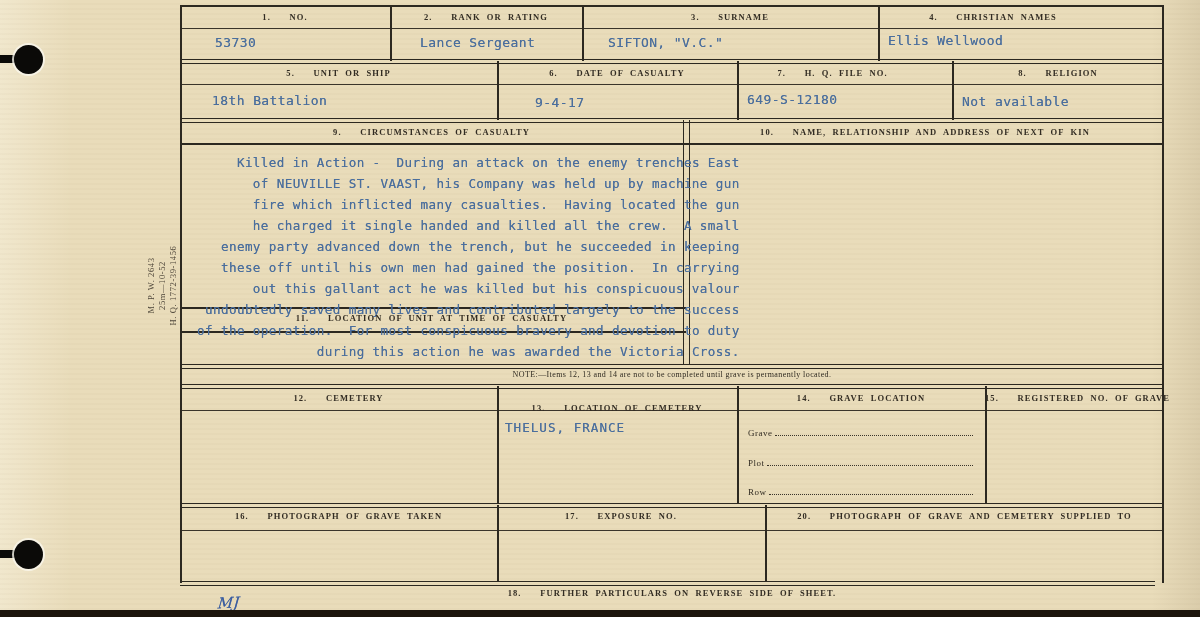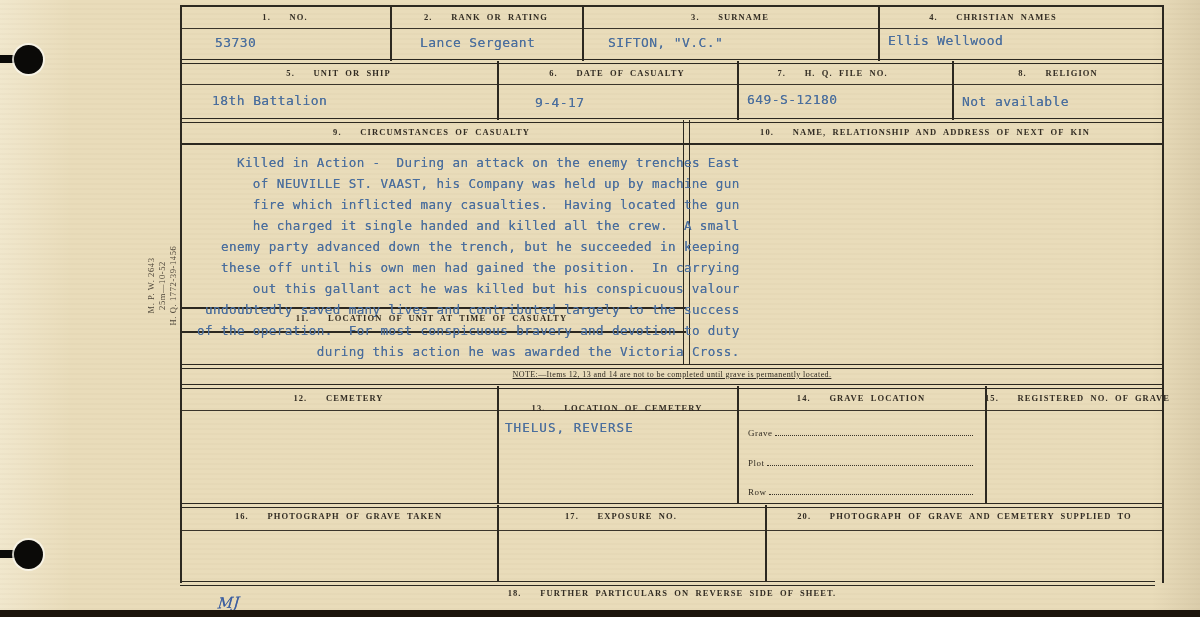--- a/index.html
+++ b/index.html
@@ -20,21 +20,21 @@
     position:absolute;text-align:center;
     font-family:"Liberation Serif",serif;font-weight:700;
     font-size:8.5px;letter-spacing:1.1px;word-spacing:3px;color:#322c23;
     white-space:pre;
   }
   .tw{
     position:absolute;font-family:"DejaVu Sans Mono",monospace;
     color:#4a6e9d;white-space:pre;letter-spacing:0.4px;
     text-shadow:0 0 0.6px rgba(74,110,157,0.8);
   }
-  .note{position:absolute;text-align:center;font-size:8px;letter-spacing:0.4px;color:#2f2a21;font-family:"Liberation Serif",serif;text-decoration:underline;}
+  .note{position:absolute;text-align:center;font-size:8px;letter-spacing:0.4px;color:#2f2a21;font-family:"Liberation Serif",serif;}
   .dotline{position:absolute;display:flex;align-items:flex-end;}
   .dotline .lbl{font-family:"Liberation Serif",serif;font-size:9px;color:#322c23;letter-spacing:0.5px;padding-right:2px;}
   .dotline .leader{flex:1;border-bottom:1.6px dotted #3a342a;height:1px;margin-bottom:2px;}
   .punch-circle{position:absolute;width:29px;height:29px;border-radius:50%;background:#0b0a08;box-shadow:0 0 0 2px rgba(250,247,238,0.8);}
   .punch-bar{position:absolute;height:8px;background:#0b0a08;}
   .stamp-vert{
     position:absolute;transform:rotate(-90deg);
     font-family:"Liberation Serif",serif;font-size:8.5px;line-height:11px;
     color:#4e463a;letter-spacing:0.6px;text-align:center;white-space:pre;
   }
@@ -127,21 +127,21 @@
   <div class="hdr" style="left:180px;top:313px;width:503px;">11.   LOCATION OF UNIT AT TIME OF CASUALTY</div>
   <div class="tw" style="left:200px;top:340px;font-size:12.6px;"></div>
 
   <div class="note" style="left:180px;top:370px;width:984px;">NOTE:—Items 12, 13 and 14 are not to be completed until grave is permanently located.</div>
 
   <div class="hdr" style="left:180px;top:393px;width:317px;">12.   CEMETERY</div>
   <div class="hdr" style="left:497px;top:393px;width:240px;margin-top:10px;">13.   LOCATION OF CEMETERY</div>
   <div class="hdr" style="left:737px;top:393px;width:248px;">14.   GRAVE LOCATION</div>
   <div class="hdr" style="left:985px;top:393px;width:179px;">15.   REGISTERED NO. OF GRAVE</div>
 
-  <div class="tw" style="left:505px;top:420px;font-size:12.6px;letter-spacing:1px;">THELUS, REVERSE</div>
+  <div class="tw" style="left:505px;top:420px;font-size:12.6px;letter-spacing:1px;">THELUS, FRANCE</div>
   <div class="tw" style="left:995px;top:420px;font-size:12.6px;"></div>
 
   <div class="dotline" style="left:748px;top:428px;width:225px;">
     <span class="lbl">Grave</span>
     <span class="leader"></span>
   </div>
   <div class="dotline" style="left:748px;top:458px;width:225px;">
     <span class="lbl">Plot</span>
     <span class="leader"></span>
   </div>

